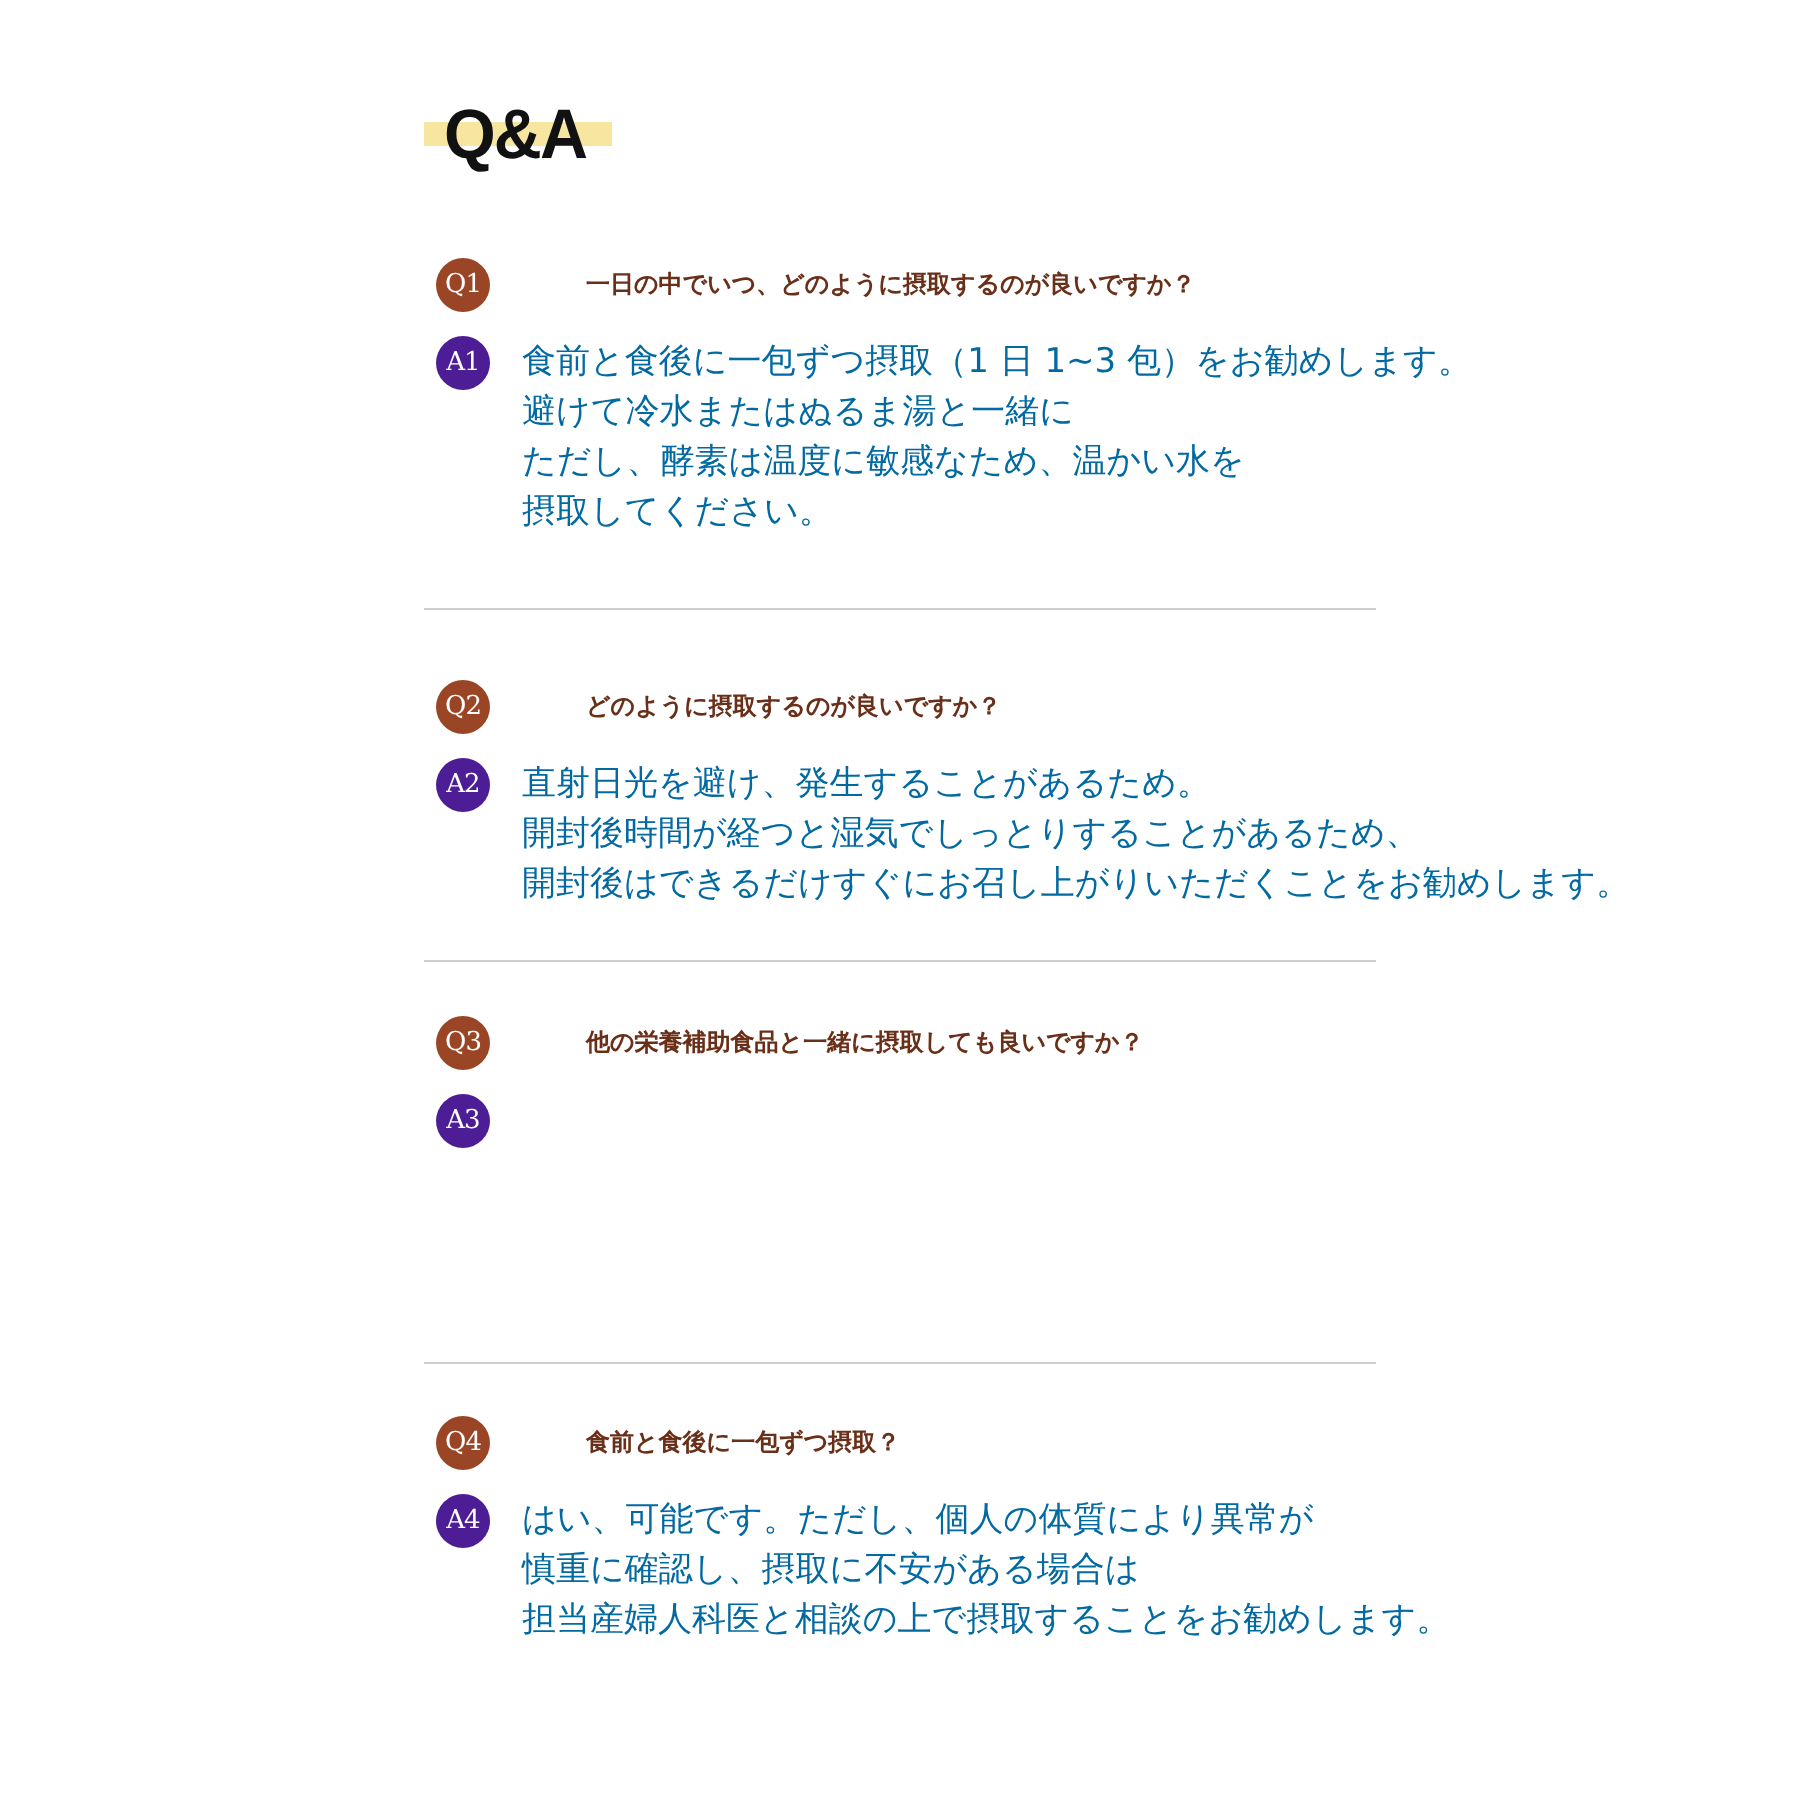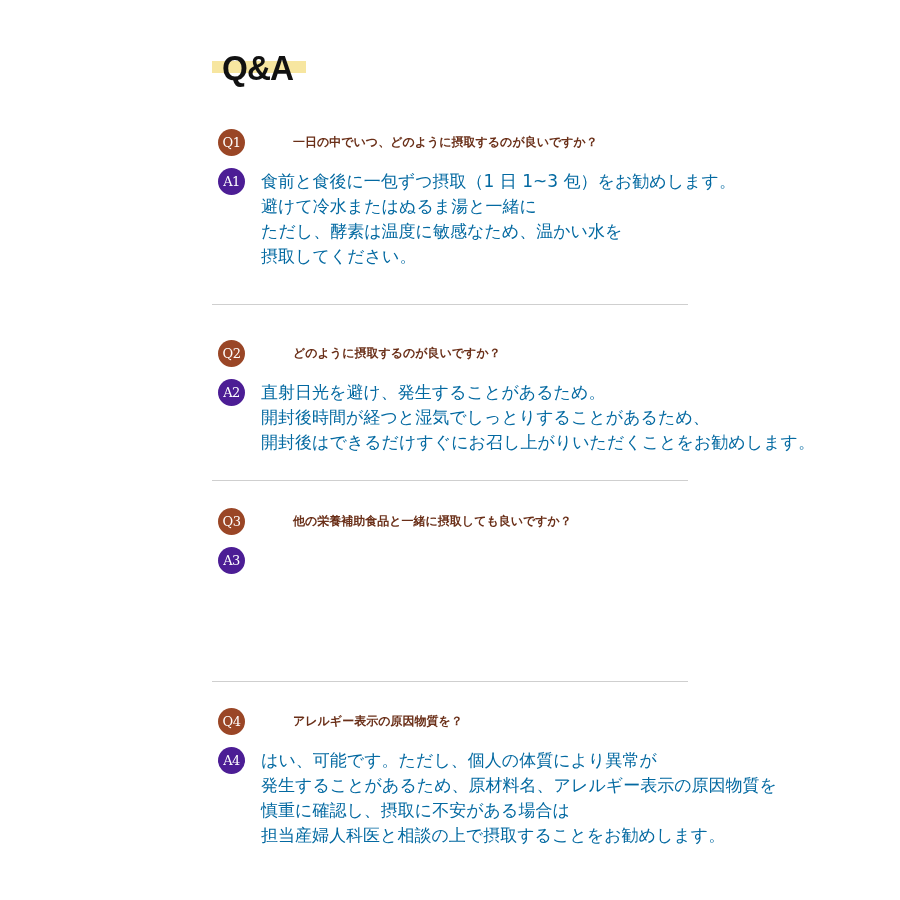--- a/index.html
+++ b/index.html
@@ -72,24 +72,23 @@
   </div>
   <div class="arow">
     <div class="badge a">A3</div>
   </div>
 </div>
 <div class="divider" style="top:681px;"></div>
 
 <div class="qa" style="top:707px;">
   <div class="qrow">
     <div class="badge q">Q4</div>
-    <div class="qtext">アレルギー表示の原因物質を？</div>
+    <div class="qtext">食前と食後に一包ずつ摂取？</div>
   </div>
   <div class="arow">
     <div class="badge a">A4</div>
     <div class="alines">
       <div>はい、可能です。ただし、個人の体質により異常が</div>
-      <div>発生することがあるため、原材料名、アレルギー表示の原因物質を</div>
       <div>慎重に確認し、摂取に不安がある場合は</div>
       <div>担当産婦人科医と相談の上で摂取することをお勧めします。</div>
     </div>
   </div>
 </div>
 
 </body></html>

